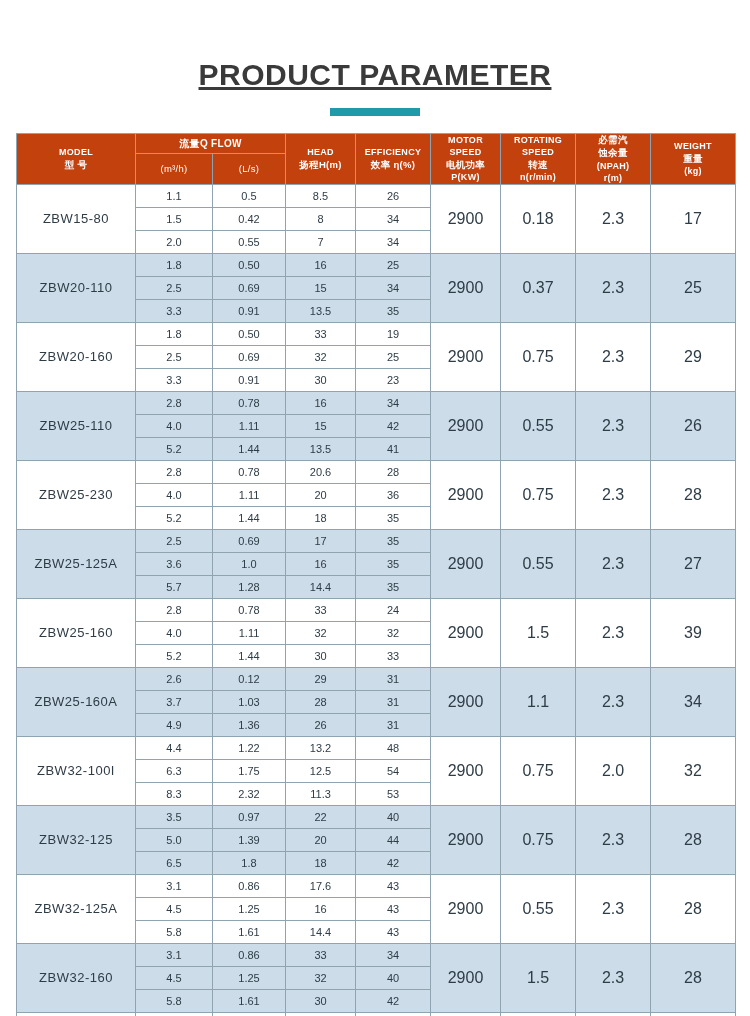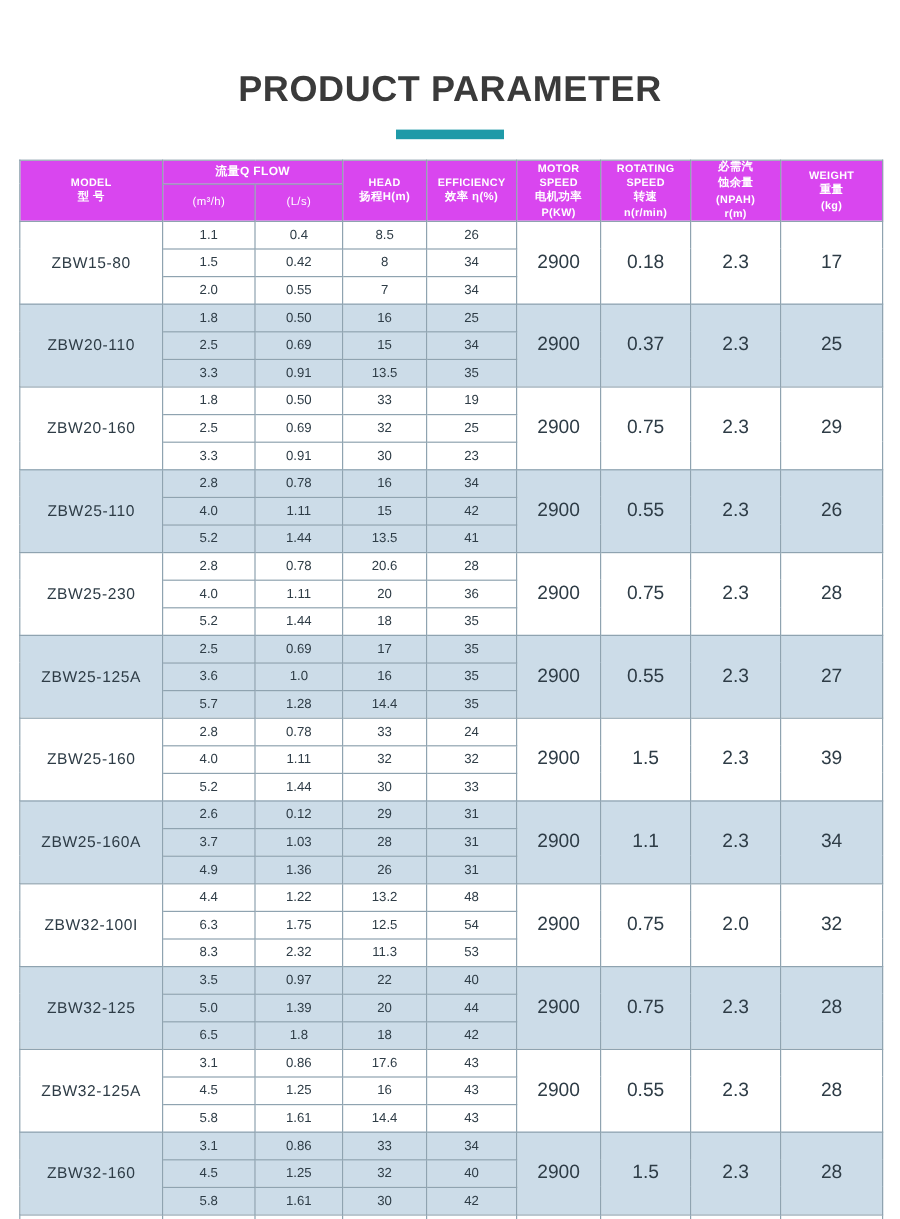--- a/index.html
+++ b/index.html
@@ -21,20 +21,21 @@
     color:#e2e2e2;
     line-height:1;
     user-select:none;
   }
   .title{
     position:absolute;left:0;right:0;top:60px;
     text-align:center;
     font-size:30px;font-weight:bold;letter-spacing:0.5px;
     color:#3a3a3a;
     line-height:1;
+    text-decoration:underline;
   }
   .accent-bar{
     position:absolute;left:50%;top:108px;
     transform:translateX(-50%);
     width:90px;height:8px;
     background:#1f9aa8;
   }
 
   
   .table-wrap{position:absolute;left:16px;top:133px;width:719px;}
@@ -45,21 +46,21 @@
     font-size:10.5px;
   }
   table.spec td, table.spec th{
     border:1px solid #8fa3b0;
     text-align:center;
     vertical-align:middle;
     padding:0;
   }
   
   thead th{
-    background:#d946ef;
+    background:#c2410c;
     color:#ffffff;
     font-weight:bold;
     font-size:9px;
     letter-spacing:0.3px;
     border-color:#5d7485;
     line-height:1.35;
     padding:3px 1px;
   }
   thead th .cn{font-weight:bold;font-size:9.5px;display:block;}
   thead th .en{display:block;}
@@ -152,21 +153,21 @@
         </tr>
         <tr>
           <th class="unit">(m³/h)</th>
           <th class="unit">(L/s)</th>
         </tr>
       </thead>
       <tbody id="table-body">
           <tr>
             <td rowspan="3" class="model">ZBW15-80</td>
             <td>1.1</td>
-            <td>0.4</td>
+            <td>0.5</td>
             <td>8.5</td>
             <td>26</td>
             <td rowspan="3" class="merged">2900</td>
             <td rowspan="3" class="merged">0.18</td>
             <td rowspan="3" class="merged">2.3</td>
             <td rowspan="3" class="merged">17</td>
           </tr>
           <tr>
             <td>1.5</td>
             <td>0.42</td>

